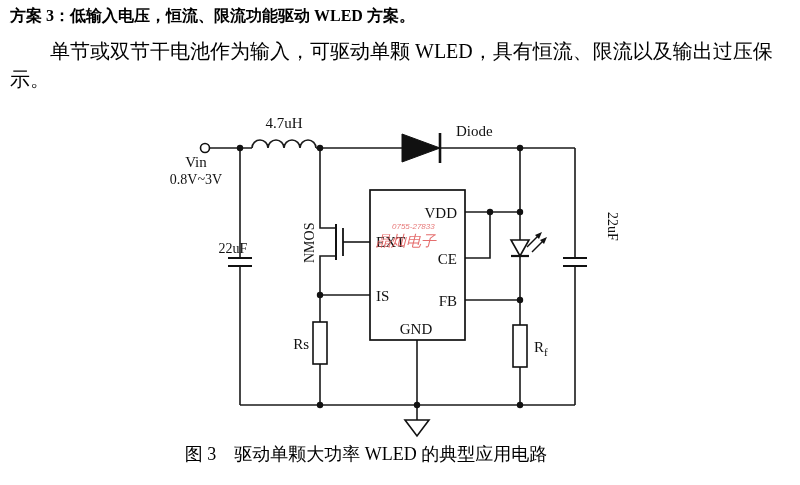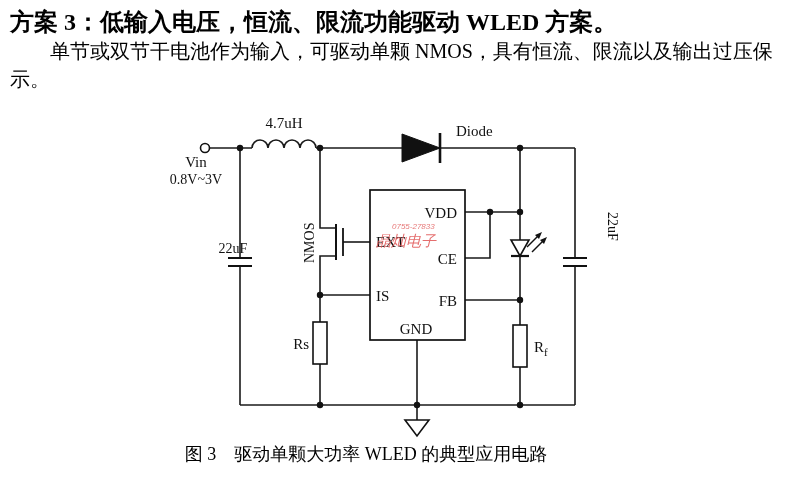--- a/index.html
+++ b/index.html
@@ -2,42 +2,42 @@
 <html><head>
 <meta charset="utf-8">
 <style>
   html,body{margin:0;padding:0;}
   body{
     width:800px;height:485px;position:relative;overflow:hidden;
     background:#ffffff;color:#000;
     font-family:"Liberation Serif","DejaVu Serif",serif;
   }
   .heading{
-    position:absolute;left:10px;top:6px;font-size:24px;font-weight:bold;white-space:nowrap;
+    position:absolute;left:10px;top:6px;font-size:16px;font-weight:bold;white-space:nowrap;
   }
   .para{position:absolute;left:10px;top:37px;font-size:20px;line-height:28px;}
   .para .line{white-space:nowrap;}
   .para .indent{text-indent:2em;}
   .caption{position:absolute;left:0;top:442px;width:732px;text-align:center;font-size:18px;}
   svg.circuit{position:absolute;left:0;top:0;z-index:2;}
   .watermark{position:absolute;left:330px;top:220px;width:180px;height:50px;z-index:3;pointer-events:none;}
   .wm-blue{position:absolute;left:0;top:8px;font-size:26px;font-style:italic;font-weight:bold;
     color:#8fd0f0;opacity:.75;letter-spacing:1px;font-family:"Liberation Sans",sans-serif;}
   .wm-red{position:absolute;left:46px;top:12px;font-size:15px;color:#e05555;opacity:.85;font-style:italic;}
   .wm-small{position:absolute;left:62px;top:2px;font-size:8px;color:#e05555;opacity:.8;
     font-family:"Liberation Sans",sans-serif;font-style:italic;}
   svg text{font-family:"Liberation Serif","DejaVu Serif",serif;fill:#111;}
 </style>
 </head>
 <body>
 
 <div class="heading">方案 3：低输入电压，恒流、限流功能驱动 WLED 方案。</div>
 
 <div class="para">
-  <div class="line indent">单节或双节干电池作为输入，可驱动单颗 NMOS，具有恒流、限流以及输出过压保</div>
+  <div class="line indent">单节或双节干电池作为输入，可驱动单颗 WLED，具有恒流、限流以及输出过压保</div>
   <div class="line">示。</div>
 </div>
 
 <svg class="circuit" width="800" height="485" viewBox="0 0 800 485">
 
   <g stroke="#1a1a1a" stroke-width="1.6" fill="none">
     <path d="M209,148 H252"></path>
     <path d="M316,148 H402"></path>
     <path d="M440,148 H575"></path>
     <path d="M575,148 V258 M575,266 V405"></path>

